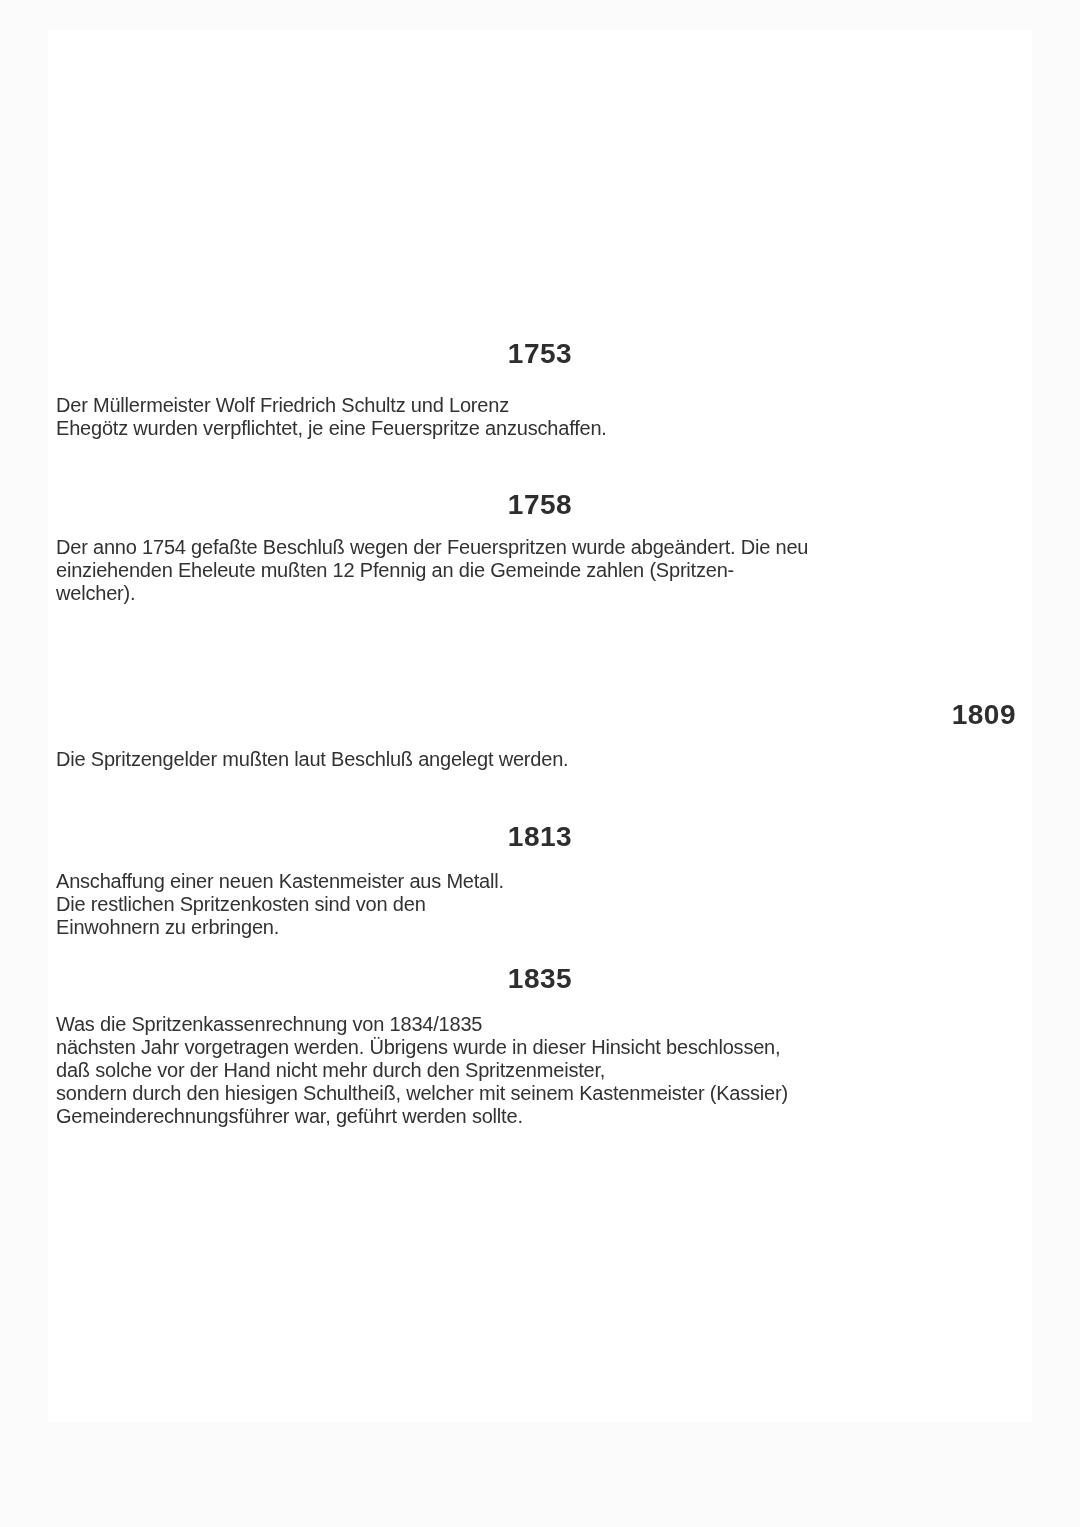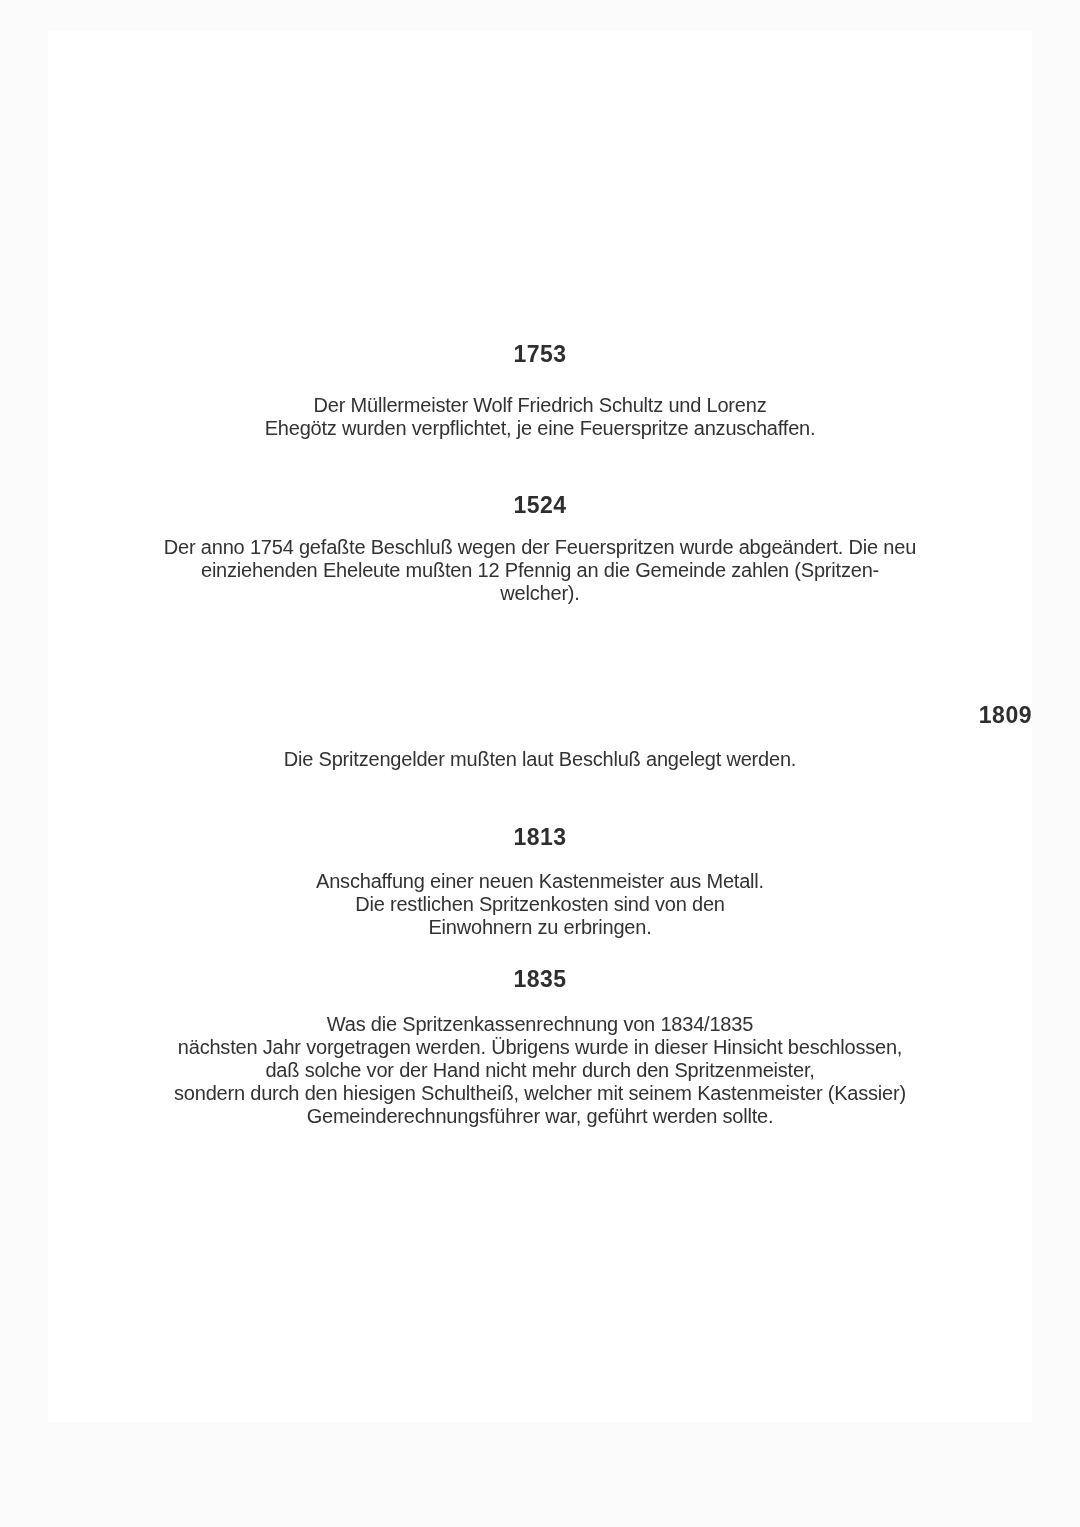--- a/index.html
+++ b/index.html
@@ -17,31 +17,30 @@
   .paper {
     position: absolute;
     left: 48px;
     top: 30px;
     width: 984px;
     height: 1392px;
     background: #ffffff;
   }
   .sec { margin: 0; }
   .year {
-    margin: 0;
+    margin: 16px;
     text-align: center;
-    font-size: 23px;
+    font-size: 28px;
     line-height: 24px;
     font-weight: bold;
     color: #2e2e2e;
     letter-spacing: 0.5px;
   }
   .para {
     margin: 8px;
-    text-align: center;
     font-size: 20px;
     color: #323232;
     letter-spacing: -0.2px;
   }
   .ln {
     display: block;
     line-height: 23px;
     white-space: nowrap;
   }
   
@@ -63,21 +62,21 @@
 
   <section class="sec s0">
     <h2 class="year">1753</h2>
     <p class="para">
       <span class="ln">Der Müllermeister Wolf Friedrich Schultz und Lorenz</span>
       <span class="ln">Ehegötz wurden verpflichtet, je eine Feuerspritze anzuschaffen.</span>
     </p>
   </section>
 
   <section class="sec s1">
-    <h2 class="year">1524</h2>
+    <h2 class="year">1758</h2>
     <p class="para">
       <span class="ln">Der anno 1754 gefaßte Beschluß wegen der Feuerspritzen wurde abgeändert. Die neu</span>
       <span class="ln">einziehenden Eheleute mußten 12 Pfennig an die Gemeinde zahlen (Spritzen-</span>
       <span class="ln">welcher).</span>
     </p>
   </section>
 
   <section class="sec s2">
     <h2 class="year">1809</h2>
     <p class="para">

